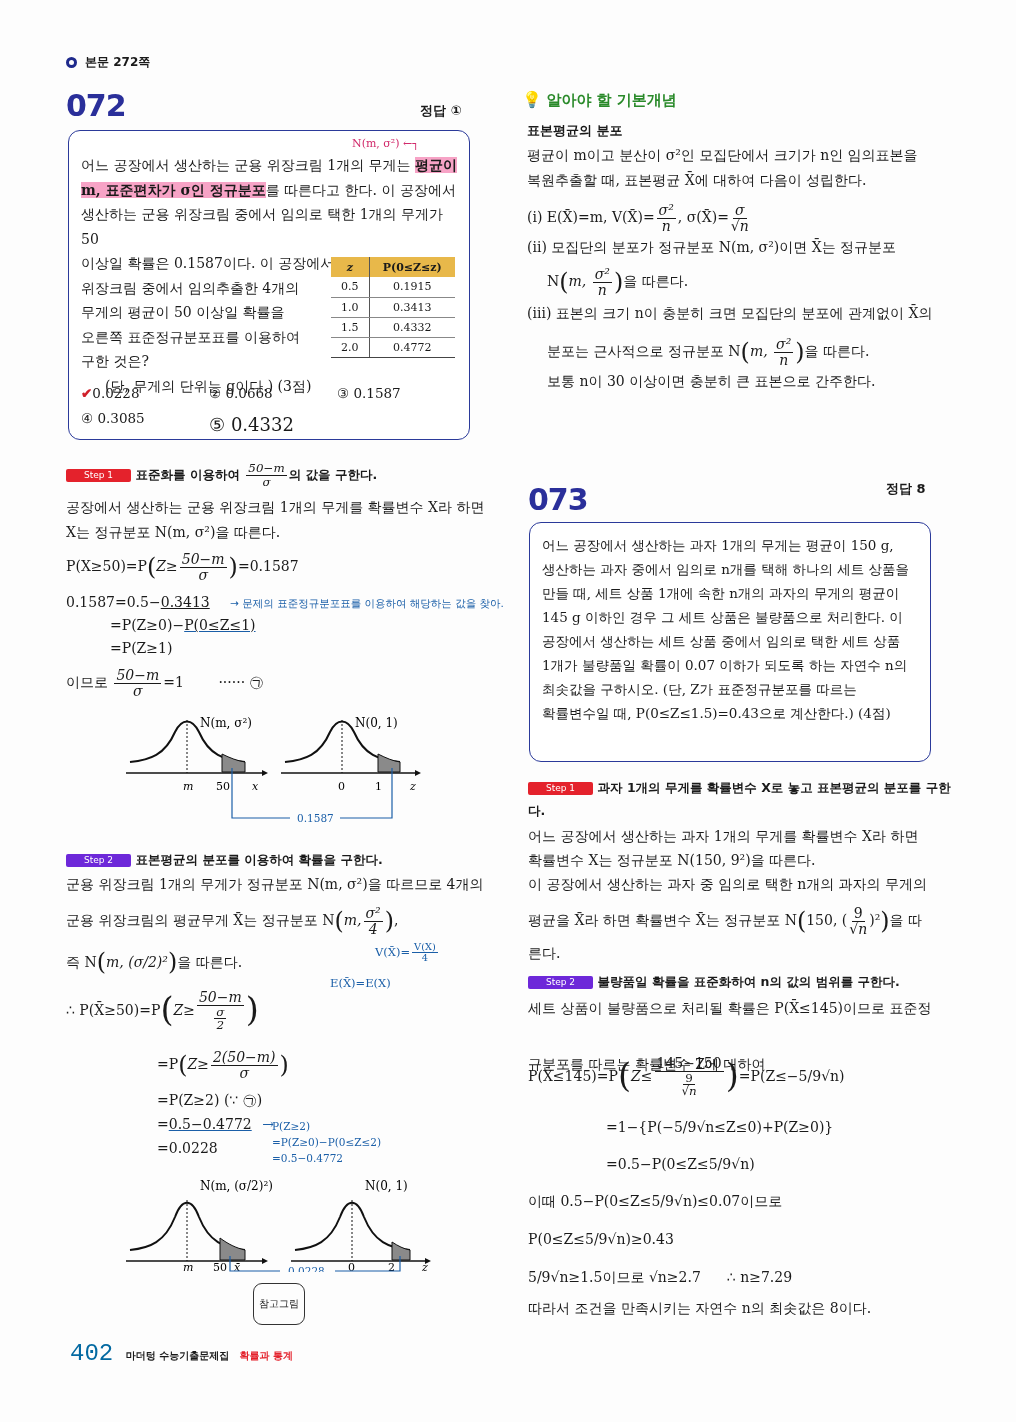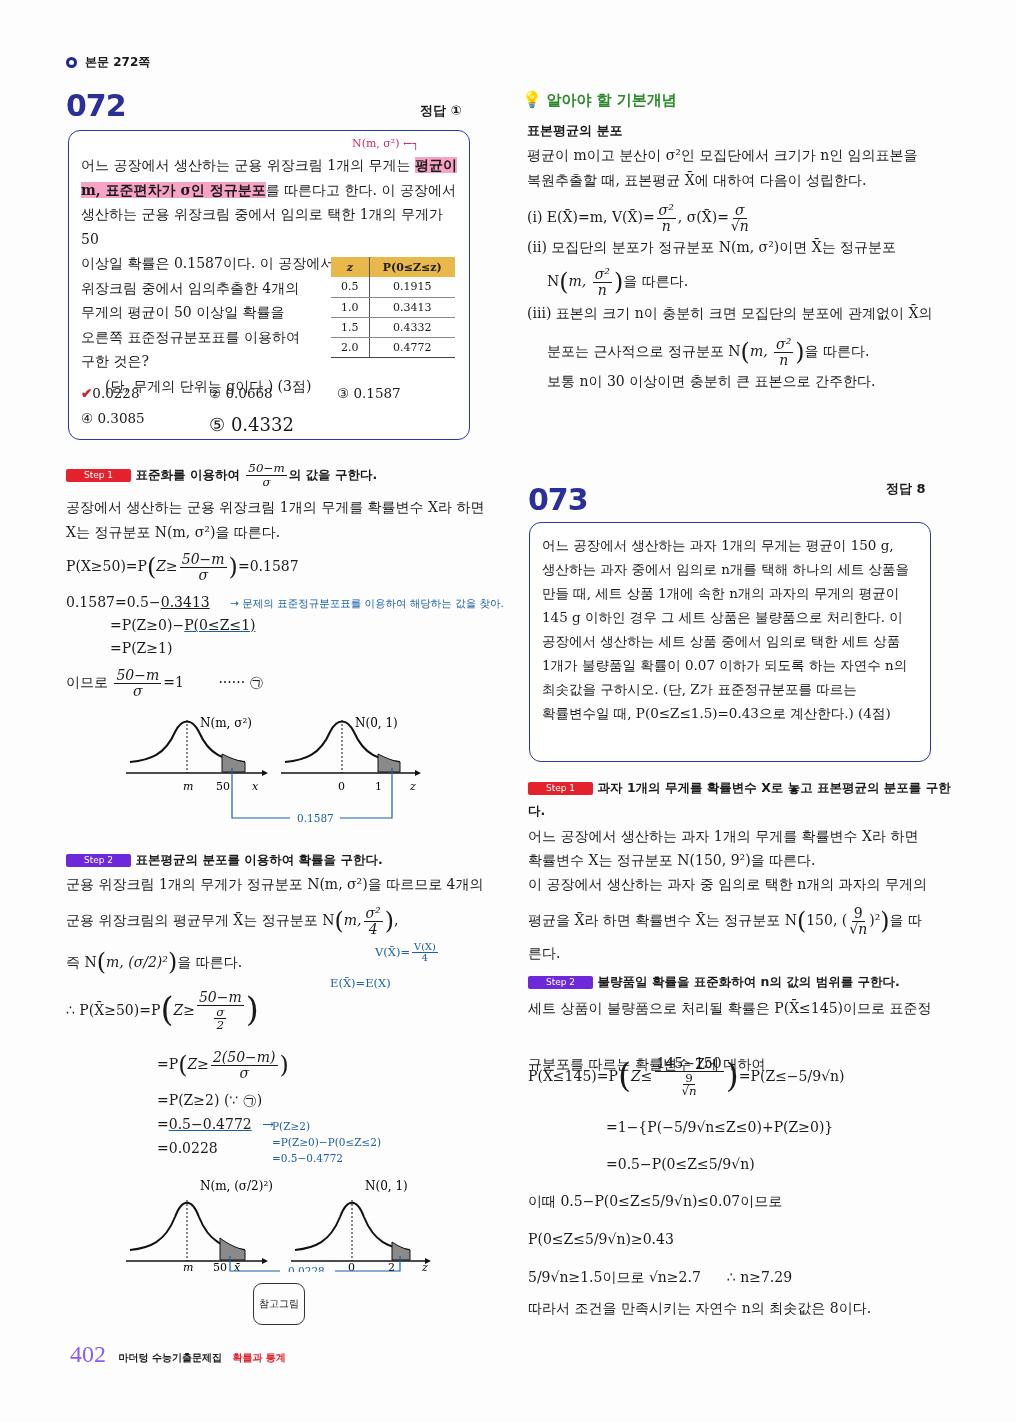--- a/index.html
+++ b/index.html
@@ -33,21 +33,21 @@
   table.ztab td:first-child, table.ztab th:first-child { border-right: 1px solid #555; width: 38px; }
   table.ztab td:last-child, table.ztab th:last-child { width: 86px; }
   table.ztab tr:last-child td { border-bottom: 1.5px solid #444; }
 
   .step { display: inline-block; font-family: "DejaVu Sans", sans-serif; font-size: 9px; color: #fff; padding: 2px 18px; border-radius: 2px; vertical-align: middle; }
   .step.red { background: #e4222c; }
   .step.navy { background: #6d28d9; }
   .step-title { font-family: "DejaVu Sans", sans-serif; font-weight: bold; font-size: 12.5px; }
 
   .concept-title { font-family: "DejaVu Sans", sans-serif; font-weight: bold; font-size: 15px; color: #2a8a2a; }
-  .footer-num { font-family: Liberation Serif, serif; font-size: 24px; font-weight: 300; color: #8b5cf6; }
+  .footer-num { font-family: Liberation Mono, monospace; font-size: 24px; font-weight: 300; color: #0369a1; }
 </style>
 </head>
 <body>
 
 <div class="abs header-mark sans">
   <span class="dot"></span>
   <span>본문 272쪽</span>
 </div>
 
 <div class="abs qnum" style="left:66px; top:88px;">072</div>

